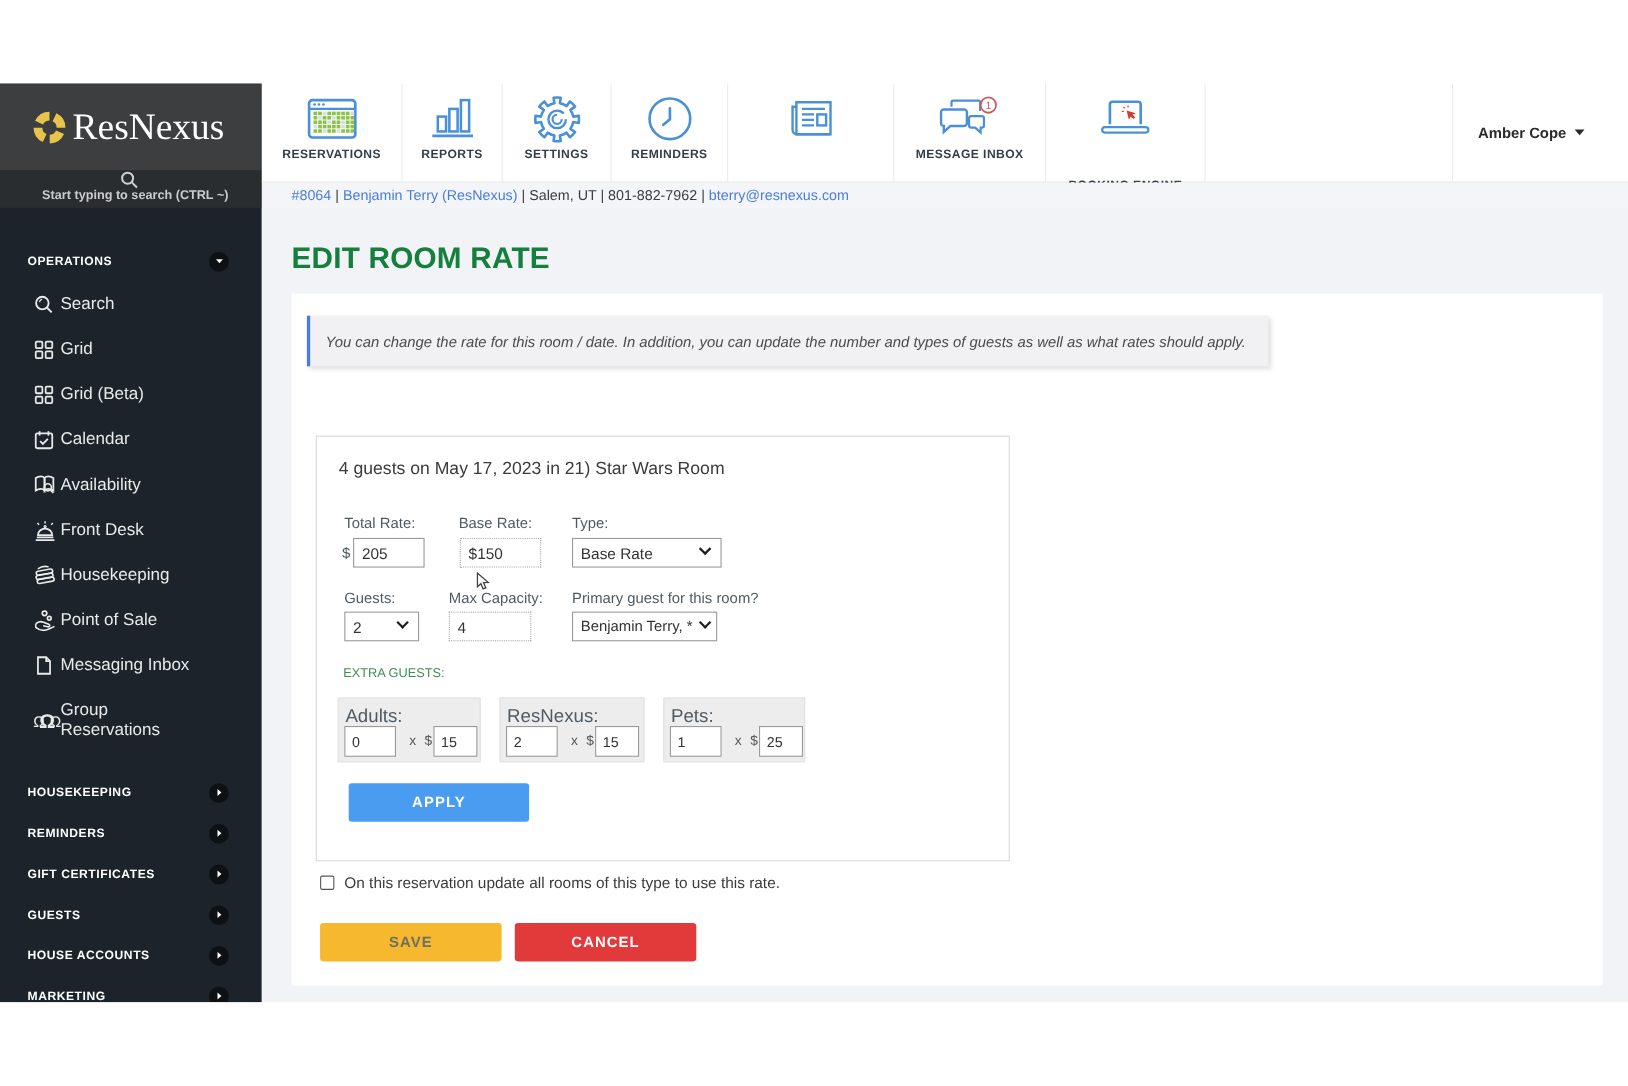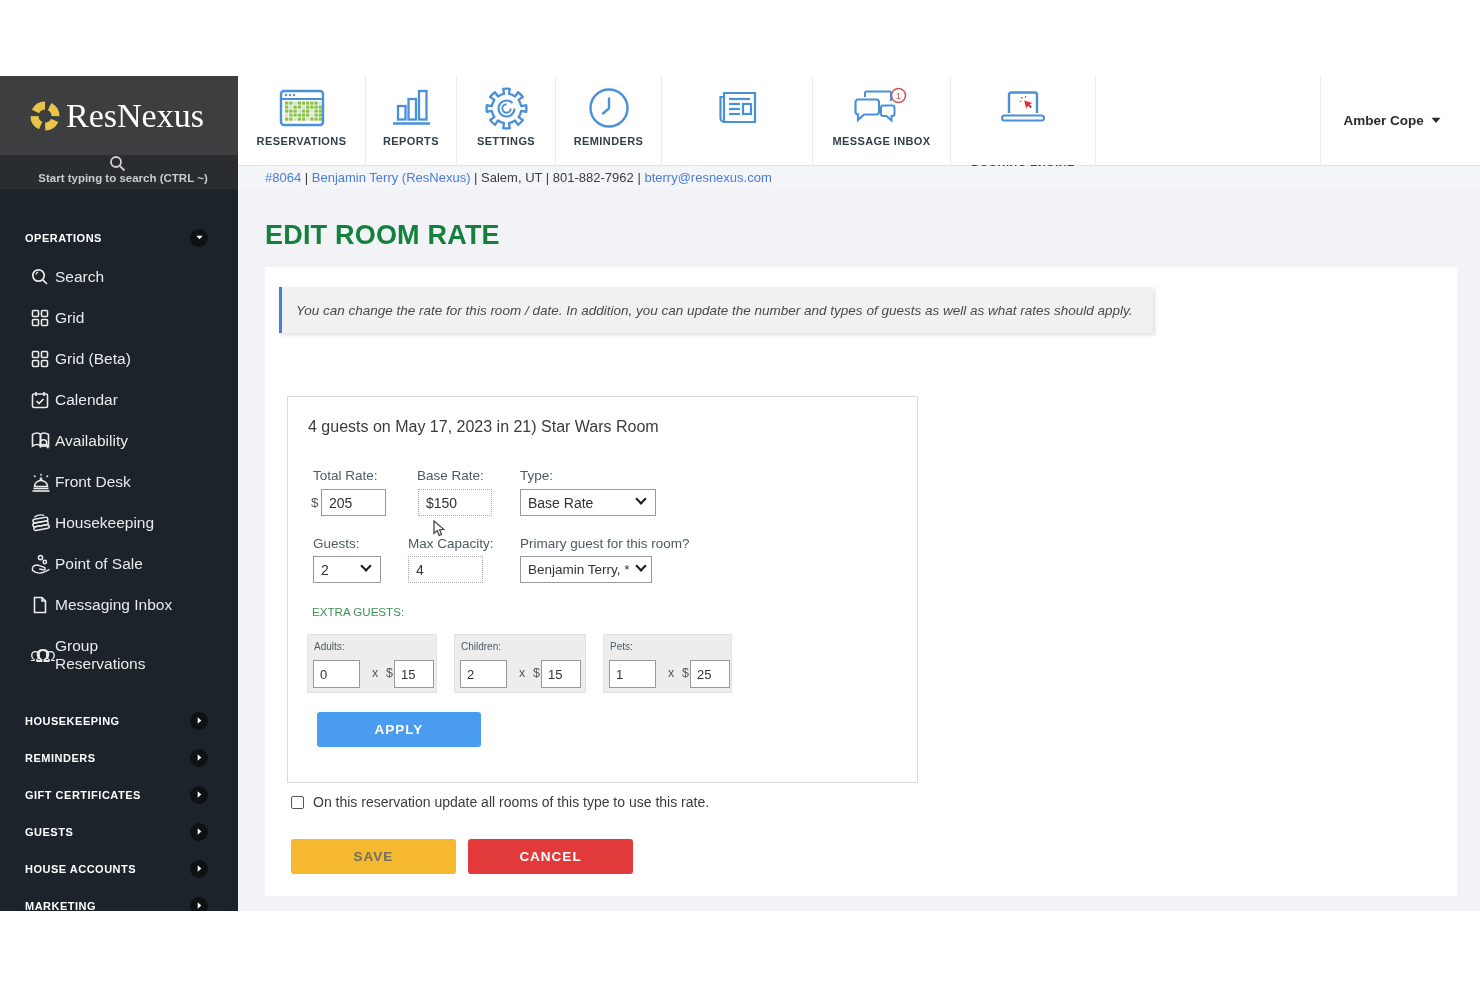--- a/index.html
+++ b/index.html
@@ -32,21 +32,21 @@
 .card { position:absolute; left:27px; top:78px; width:1192px; height:629px; background:#fff; }
 .infobox { position:absolute; left:14px; top:20px; width:874px; height:46px; background:#f1f1f4; border-left:3px solid #4a7dd8; box-shadow:2px 2px 4px rgba(0,0,0,0.13); display:flex; align-items:center; font-style:italic; font-size:13.5px; color:#4a4a4a; padding-left:14px; }
 .formbox { position:absolute; left:22px; top:129px; width:631px; height:387px; background:#fff; border:1px solid #d9d9d9; }
 .fb-title { position:absolute; left:20px; top:21px; font-size:16px; color:#3b3b3b; }
 .fl { position:absolute; font-size:13.5px; color:#4f5a62; }
 input.fi, select.fs { position:absolute; height:27px; border:1px solid #999; background:#fff; font-family:"Liberation Sans",sans-serif; font-size:14px; color:#333; padding-left:7px; border-radius:0; -webkit-appearance:none; appearance:none; }
 .caret { position:absolute; width:8px; height:8px; border-right:2.4px solid #1c1c1c; border-bottom:2.4px solid #1c1c1c; transform:rotate(45deg); pointer-events:none; }
 input.dotted { border:1px dotted #a9a9a9; }
 .extra { position:absolute; left:24px; top:208px; color:#3e8e54; font-size:11.6px; letter-spacing:0; }
 .gbox { position:absolute; top:237px; height:59px; background:#ededee; border:1px solid #e2e2e2; }
-.gbox .glabel { position:absolute; left:6px; top:6px; font-size:10px; color:#4f5a62; }
+.gbox .glabel { position:absolute; left:6px; top:6px; font-size:17px; color:#4f5a62; }
 .gbox .gi { position:absolute; top:25px; height:28px; border:1px solid #999; background:#fff; font-family:"Liberation Sans",sans-serif; font-size:13px; color:#333; padding-left:6px; }
 .gbox .xs { position:absolute; top:31px; font-size:12.5px; color:#555; }
 .applybtn { position:absolute; left:29px; top:315px; width:164px; height:35px; background:#4a9cf0; color:#fff; font-weight:bold; font-size:13.5px; letter-spacing:1px; display:flex; align-items:center; justify-content:center; border-radius:3px; }
 .chkrow { position:absolute; left:26px; top:527px; display:flex; align-items:center; font-size:14px; color:#3b3b3b; }
 .chkrow .box { width:13px; height:13px; border:1.5px solid #555; border-radius:2px; margin-right:9px; background:#fff; }
 .savebtn { position:absolute; left:26px; top:572px; width:165px; height:35px; background:#f5b82e; color:#6f6f66; font-weight:bold; font-size:13.5px; letter-spacing:1px; display:flex; align-items:center; justify-content:center; border-radius:3px; }
 .cancelbtn { position:absolute; left:203px; top:572px; width:165px; height:35px; background:#e23a3a; color:#fff; font-weight:bold; font-size:13.5px; letter-spacing:1px; display:flex; align-items:center; justify-content:center; border-radius:3px; }
 .cursor { position:absolute; left:433px; top:444px; z-index:50; }
 </style>
 </head>
@@ -365,21 +365,21 @@
           <span class="caret" style="left:349px; top:165px;"></span>
         <div class="extra">EXTRA GUESTS:</div>
         <div class="gbox" style="left:19px; width:130px;">
           <div class="glabel">Adults:</div>
           <input class="gi" style="left: 5px; width: 47px;" value="0">
           <span class="xs" style="left:64px;">x</span>
           <span class="xs" style="left:78px;">$</span>
           <input class="gi" style="left: 86px; width: 40px;" value="15">
         </div>
         <div class="gbox" style="left:166px; width:132px;">
-          <div class="glabel">Children:</div>
+          <div class="glabel">ResNexus:</div>
           <input class="gi" style="left: 5px; width: 47px;" value="2">
           <span class="xs" style="left:64px;">x</span>
           <span class="xs" style="left:78px;">$</span>
           <input class="gi" style="left: 86px; width: 40px;" value="15">
         </div>
         <div class="gbox" style="left:315px; width:129px;">
           <div class="glabel">Pets:</div>
           <input class="gi" style="left: 5px; width: 47px;" value="1">
           <span class="xs" style="left:64px;">x</span>
           <span class="xs" style="left:78px;">$</span>

